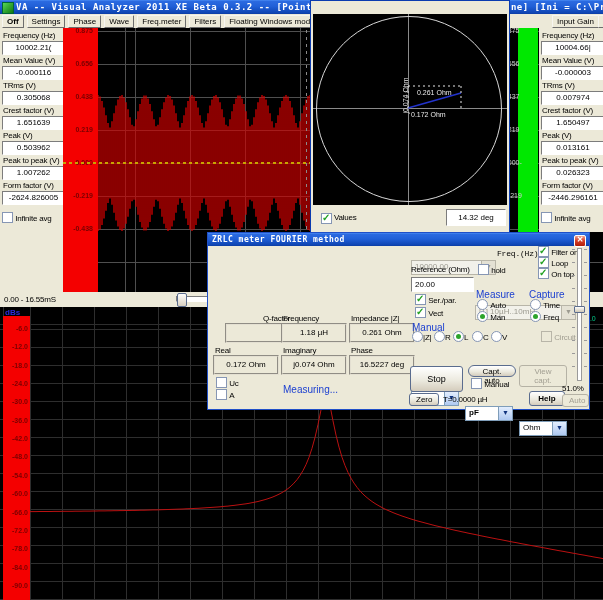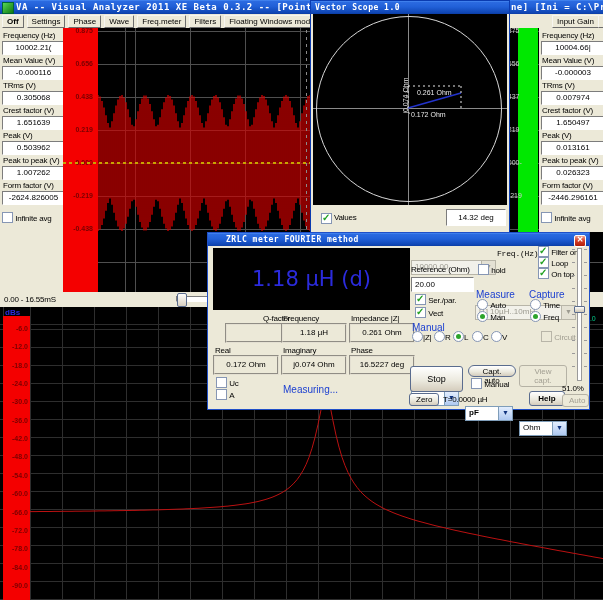--- a/index.html
+++ b/index.html
@@ -217,21 +217,20 @@
       <div class="tick" style="left: 8px; width: 20px; text-align: right; top: 490px; color: rgb(122, 0, 0); font-weight: bold;">-60.0</div>
       <div class="tick" style="left: 8px; width: 20px; text-align: right; top: 509px; color: rgb(122, 0, 0); font-weight: bold;">-66.0</div>
       <div class="tick" style="left: 8px; width: 20px; text-align: right; top: 527px; color: rgb(122, 0, 0); font-weight: bold;">-72.0</div>
       <div class="tick" style="left: 8px; width: 20px; text-align: right; top: 545px; color: rgb(122, 0, 0); font-weight: bold;">-78.0</div>
       <div class="tick" style="left: 8px; width: 20px; text-align: right; top: 564px; color: rgb(122, 0, 0); font-weight: bold;">-84.0</div>
       <div class="tick" style="left: 8px; width: 20px; text-align: right; top: 582px; color: rgb(122, 0, 0); font-weight: bold;">-90.0</div>
     </div>
   <div class="abs" style="left:586px;top:315px;color:#00cc88;font-size:7px;">0.0</div>
 
   <div class="abs" style="left:310px;top:0;width:200px;height:233px;border:1px solid #0a3bb0;background:#ece9d8;z-index:20;box-sizing:border-box;">
-    <div class="titlebar titlebar-sm" style="height:13px;padding-left:4px;">Vector Scope 1.0</div>
     <div class="abs" style="left:2px;top:13px;width:194px;height:191px;background:#000;overflow:hidden;">
       <div class="abs" style="left:95px;top:0;width:1px;height:191px;background:#8a8a8a;"></div>
       <div class="abs" style="left:0;top:94px;width:194px;height:1px;background:#8a8a8a;"></div>
       <div class="abs" style="left:3px;top:2px;width:184px;height:184px;border:1px solid #d8d8d8;border-radius:50%;"></div>
       <svg class="abs" style="left:0;top:0;" width="194" height="191">
         <line x1="95" y1="94" x2="148" y2="79" stroke="#2233cc" stroke-width="1.5"></line>
         <line x1="95" y1="72" x2="148" y2="72" stroke="#e8e8e8" stroke-width="1" stroke-dasharray="2,3"></line>
         <line x1="148" y1="72" x2="148" y2="94" stroke="#e8e8e8" stroke-width="1" stroke-dasharray="2,3"></line>
         <line x1="95" y1="72" x2="95" y2="94" stroke="#e8e8e8" stroke-width="1" stroke-dasharray="2,3"></line>
       </svg>
@@ -240,24 +239,23 @@
       <div class="wlabel" style="left:98px;top:97px;">0.172 Ohm</div>
     </div>
     <div class="abs" style="left:2px;top:204px;width:194px;height:26px;background:#ece9d8;">
       <span class="cb on abs" style="left:8px;top:8px;"></span>
       <span class="abs lbl" style="left:21px;top:8px;">Values</span>
       <div class="field abs" style="left:133px;top:4px;width:58px;height:15px;line-height:15px;">14.32 deg</div>
     </div>
   </div>
 
   <div class="abs" style="left:207px;top:232px;width:383px;height:178px;border:1px solid #2050c8;background:#ece9d8;z-index:30;box-sizing:border-box;">
-    <div class="titlebar titlebar-sm" style="height:13px;padding-left:18px;">ZRLC meter FOURIER method</div>
+    <div class="titlebar titlebar-sm" style="height:13px;padding-left:4px;">ZRLC meter FOURIER method</div>
     <div class="xp-close" style="right:3px;">✕</div>
 
-    <div class="abs" style="left:5px;top:15px;width:197px;height:62px;background:#000;color:#2b2bdd;font-size:21px;text-align:center;line-height:62px;font-family:'DejaVu Sans',sans-serif;">1.18 µH (d)</div>
 
     <div class="abs lbl" style="left:7px;top:81px;margin-left:48px;">Q-factor</div>
     <div class="abs lbl" style="left:75px;top:81px;">Frequency</div>
     <div class="abs lbl" style="left:143px;top:81px;">Impedance |Z|</div>
     <div class="vbox abs" style="left:17px;top:90px;width:62px;height:16px;line-height:16px;padding-left:48px;">0.433</div>
     <div class="vbox abs" style="left:73px;top:90px;width:62px;height:16px;line-height:16px;">1.18 µH</div>
     <div class="vbox abs" style="left:141px;top:90px;width:62px;height:16px;line-height:16px;">0.261 Ohm</div>
     <div class="abs lbl" style="left:7px;top:113px;">Real</div>
     <div class="abs lbl" style="left:75px;top:113px;">Imaginary</div>
     <div class="abs lbl" style="left:143px;top:113px;">Phase</div>

